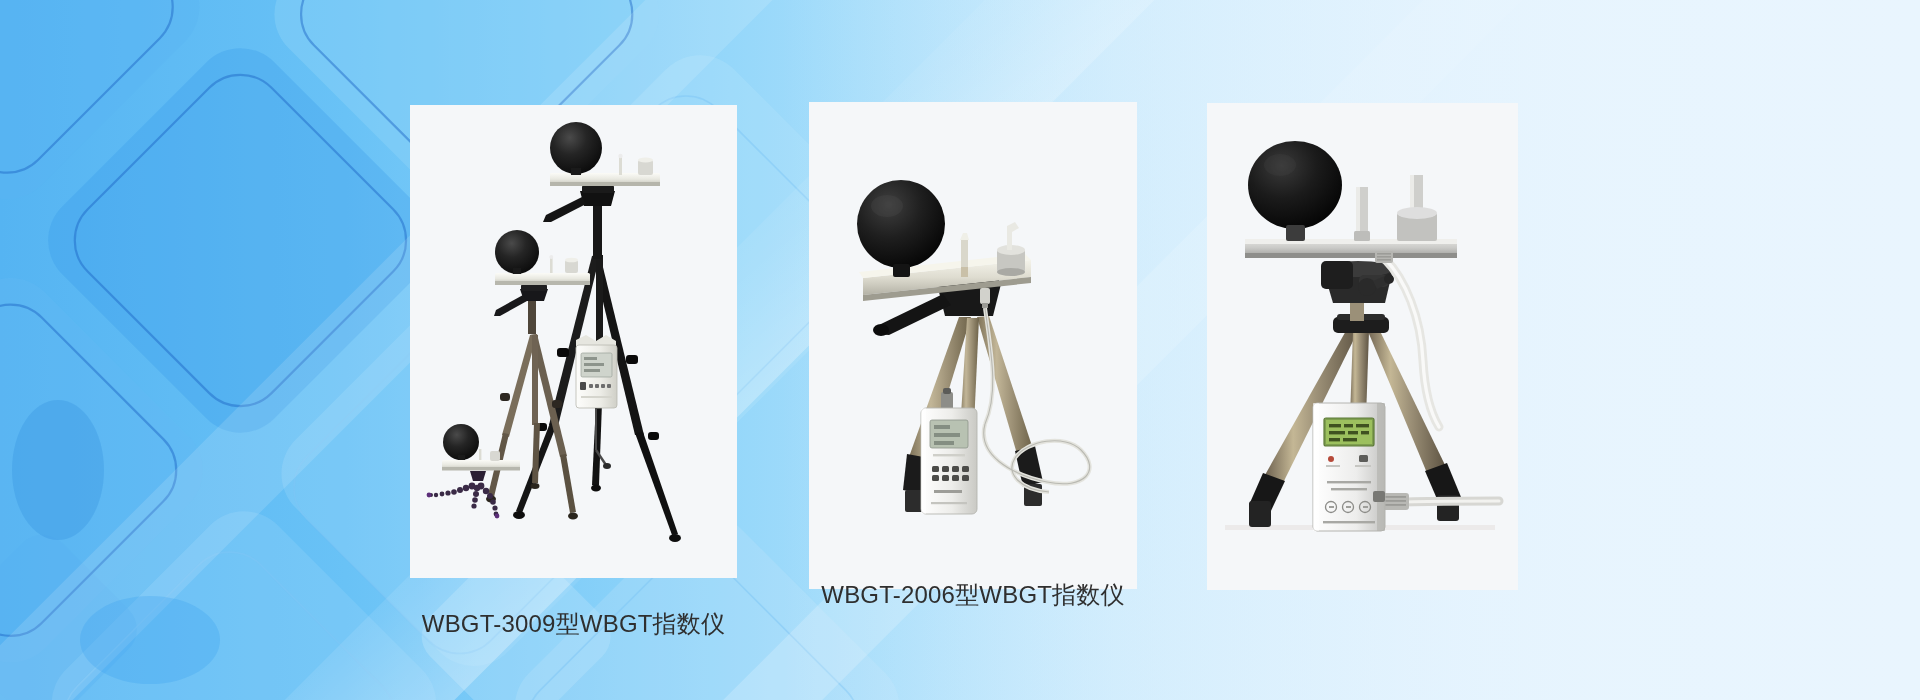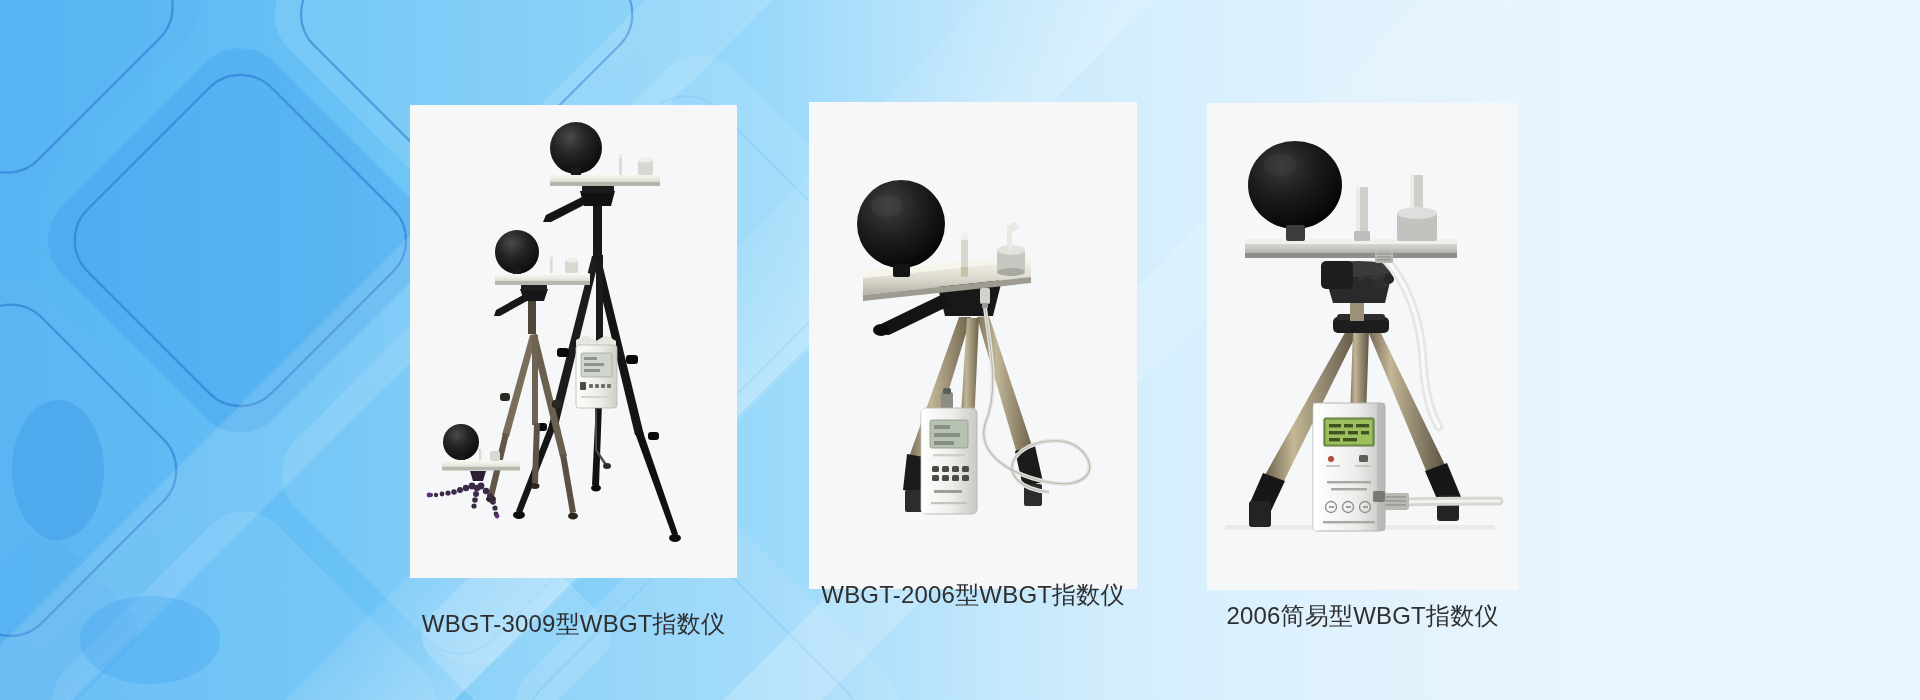--- a/index.html
+++ b/index.html
@@ -572,15 +572,14 @@
             <rect x="156" y="403" width="5" height="2"></rect>
           </g>
 
           <rect x="116" y="418" width="52" height="2.4" fill="#a8a8a4"></rect>
 
           <rect x="166" y="388" width="12" height="11" rx="2" fill="#787874"></rect>
         </g>
       </svg>
     </div>
   </div>
-  <div class="caption" id="cap-3">2006简易型WBGT指数仪</div>
 
 </div>
 
 </body></html>

